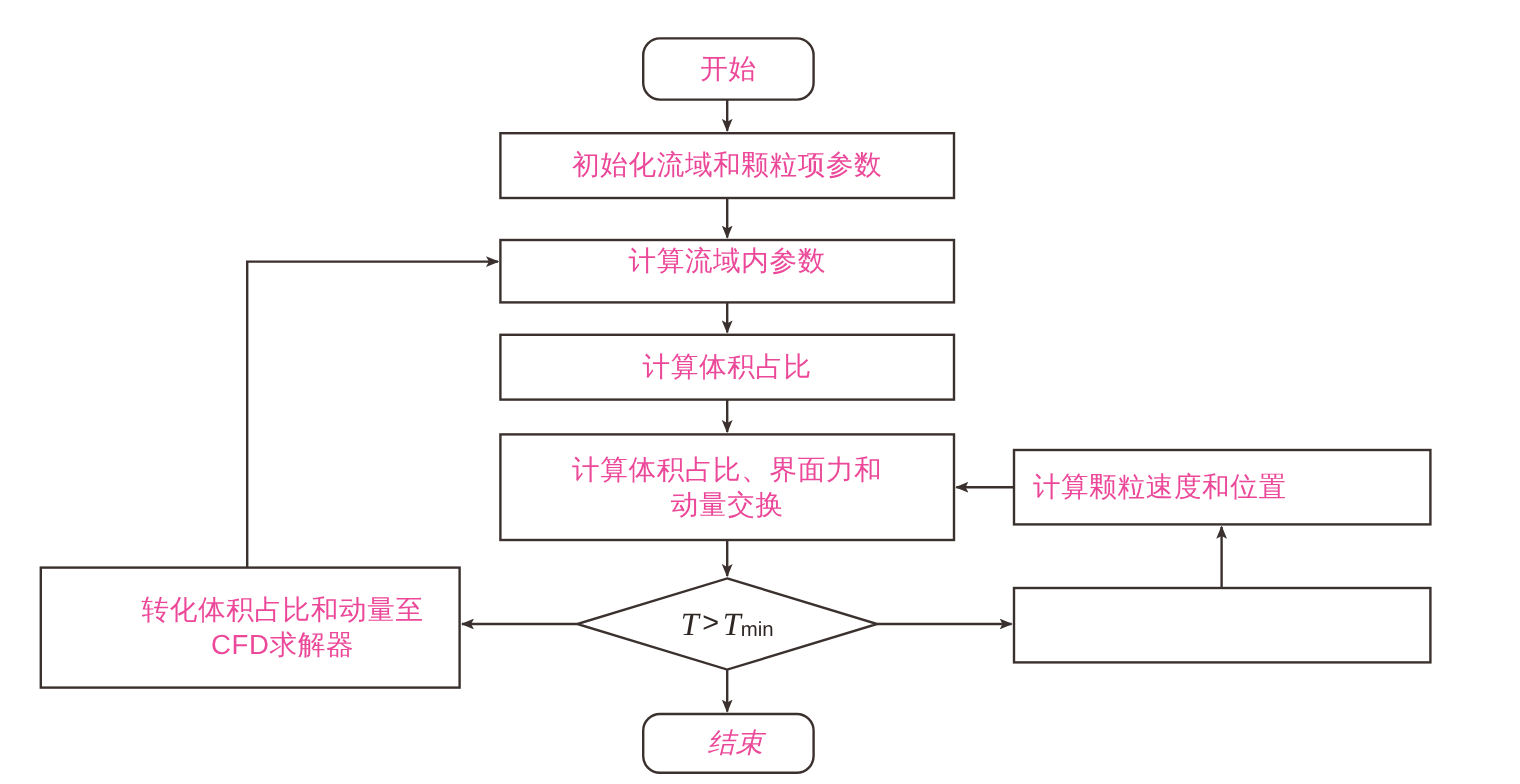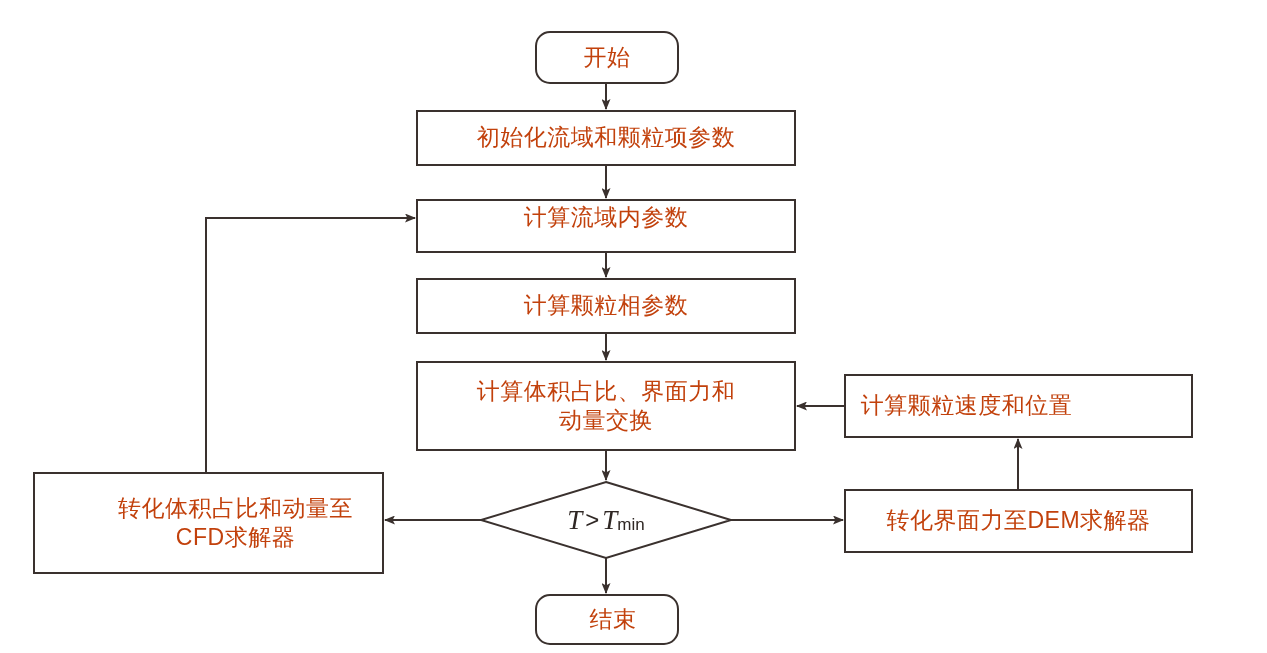--- a/index.html
+++ b/index.html
@@ -24,21 +24,21 @@
     top: 0;
     width: 1267px;
     height: 653px;
   }
   .node-label {
     position: absolute;
     display: flex;
     align-items: center;
     justify-content: center;
     text-align: center;
-    color: #c2410c;
+    color: #ec4899;
     font-size: 23px;
     line-height: 1.28;
     letter-spacing: 0.5px;
     white-space: pre-line;
     pointer-events: none;
   }
   .decision-label {
     position: absolute;
     display: flex;
     align-items: center;
@@ -121,34 +121,33 @@
 
     <path d="M206,473 L206,218 L415,218" fill="none" stroke="#3a312e" stroke-width="2" marker-end="url(#arrowhead)"></path>
   </svg>
 
   <div class="node-label" style="left:536px; top:32px; width:142px; height:51px;">开始</div>
 
   <div class="node-label" style="left:417px; top:111px; width:378px; height:54px;text-align:center;">初始化流域和颗粒项参数</div>
 
   <div class="node-label" style="left:417px; top:200px; width:378px; height:35px;">计算流域内参数</div>
 
-  <div class="node-label" style="left:417px; top:279px; width:378px; height:54px;">计算颗粒相参数</div>
+  <div class="node-label" style="left:417px; top:279px; width:378px; height:54px;">计算体积占比</div>
 
   <div class="node-label" style="left:417px; top:362px; width:378px; height:88px;">计算体积占比、界面力和
 动量交换</div>
 
   <div class="decision-label" style="left:481px; top:482px; width:250px; height:76px;">
     <span class="var">T</span>
       <span class="op">&gt;</span>
       <span class="var">T</span>
       <span class="sub">min</span>
   </div>
 
-  <div class="node-label" style="left:536px; top:595px; width:154px; height:49px;">结束</div>
+  <div class="node-label" style="left:536px; top:595px; width:154px; height:49px;font-style:italic;">结束</div>
 
   <div class="node-label" style="left:34px; top:473px; width:403px; height:100px;">转化体积占比和动量至
 CFD求解器</div>
 
   <div class="node-label" style="left:827px; top:375px; width:279px; height:62px;border-radius:12px;">计算颗粒速度和位置</div>
 
-  <div class="node-label" style="left:845px; top:490px; width:347px; height:62px;">转化界面力至DEM求解器</div>
 
 </div>
 
 </body></html>

